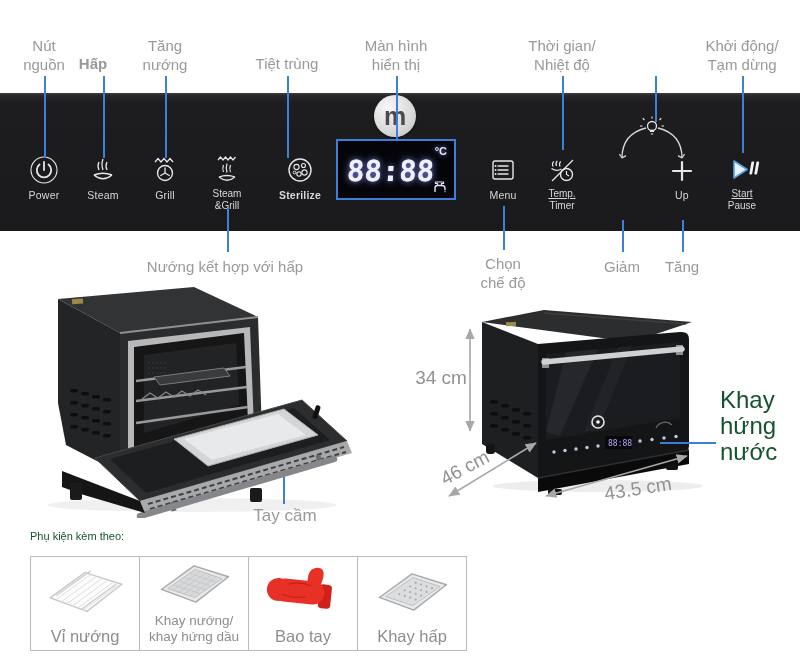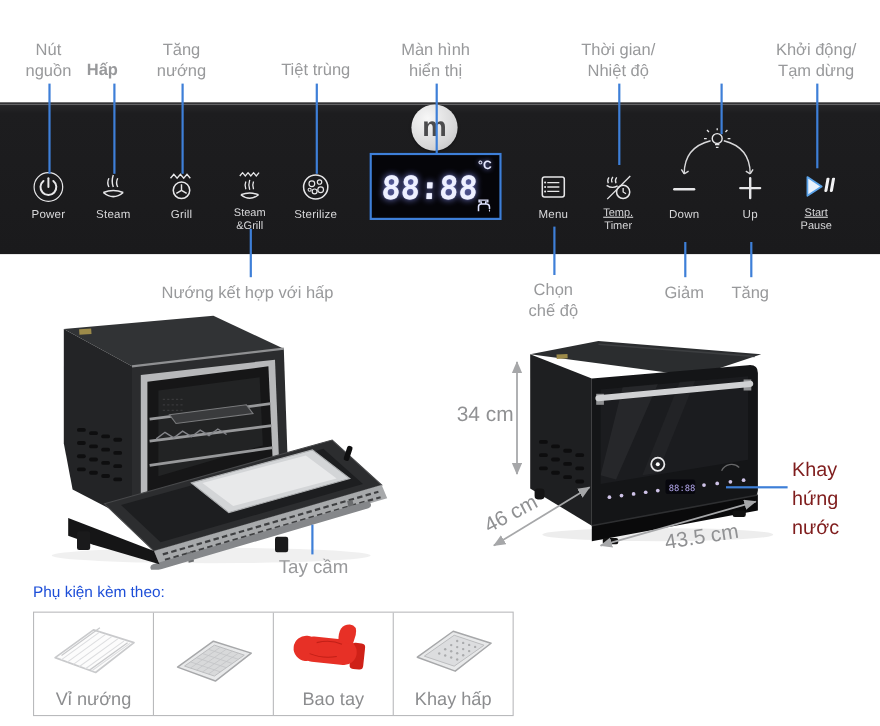--- a/index.html
+++ b/index.html
@@ -25,23 +25,23 @@
           font-weight:700;font-size:29px;color:#eef0ff;transform:skewX(-3deg);
           text-shadow:0 0 7px rgba(140,150,255,.95),0 0 1px #fff;letter-spacing:0px;}
   .dunit{position:absolute;right:7px;top:4px;font-size:11px;font-weight:700;color:#e6e9ff;
          text-shadow:0 0 5px rgba(140,150,255,.9);}
   
   .cl{position:absolute;width:2px;background:#3e7fd8;}
   .hl{position:absolute;height:2px;background:#3e7fd8;}
   .tl{position:absolute;width:120px;text-align:center;font-size:15px;line-height:19px;color:#98999b;}
   .bl2{position:absolute;text-align:center;font-size:15px;line-height:19px;color:#98999b;}
   .dimtxt{position:absolute;text-align:center;font-size:19px;color:#909193;}
-  .waterlab{position:absolute;left:720px;top:414px;font-size:18px;line-height:26px;color:#7f1d1d;}
+  .waterlab{position:absolute;left:720px;top:387px;font-size:24px;line-height:26px;color:#14532d;}
   
-  .acchead{position:absolute;left:30px;top:530px;font-size:14px;color:#1d4ed8;}
+  .acchead{position:absolute;left:30px;top:530px;font-size:11px;color:#14532d;}
   .accgrid{position:absolute;left:30px;top:556px;width:437px;height:95px;display:flex;
            border:1px solid #b9babc;box-sizing:border-box;background:#fff;}
   .acc{flex:1;border-right:1px solid #b9babc;display:flex;flex-direction:column;
        align-items:center;justify-content:flex-end;padding-bottom:5px;box-sizing:border-box;}
   .acc:last-child{border-right:none;}
   .acc .aicon{flex:1;display:flex;align-items:center;justify-content:center;width:100%;}
   .acc .alab{font-size:16.5px;color:#8c8d8f;line-height:18px;}
   .acc .alab-sm{font-size:13.5px;color:#8c8d8f;line-height:16px;text-align:center;}
 </style>
 </head>
@@ -108,21 +108,21 @@
           <path d="M9,24 q8,6.5 16,0" fill="none" stroke="#e6e6e8" stroke-width="1.3"></path>
           <path d="M13.5,12 q-1.5,3.5 0,7" fill="none" stroke="#e6e6e8" stroke-width="1.2"></path>
           <path d="M17,10.5 q-1.5,4.5 0,9" fill="none" stroke="#e6e6e8" stroke-width="1.2"></path>
           <path d="M20.5,12 q-1.5,3.5 0,7" fill="none" stroke="#e6e6e8" stroke-width="1.2"></path>
         </svg>
     </div>
     <div class="plab2">Steam</div>
     <div class="plab2">&amp;Grill</div>
   </div>
 
-  <div class="pbtn" style="left:287px;">
+  <div class="pbtn" style="left:300px;font-weight:bold;">
     <div class="pic">
       <svg width="34" height="34" viewBox="0 0 34 34">
           <circle cx="17" cy="17" r="11" fill="none" stroke="#e6e6e8" stroke-width="1.4"></circle>
           <circle cx="13.5" cy="14" r="2.6" fill="none" stroke="#e6e6e8" stroke-width="1.1"></circle>
           <circle cx="20.5" cy="12.5" r="2" fill="none" stroke="#e6e6e8" stroke-width="1.1"></circle>
           <circle cx="16" cy="21" r="2.2" fill="none" stroke="#e6e6e8" stroke-width="1.1"></circle>
           <circle cx="21.5" cy="19.5" r="2.6" fill="none" stroke="#e6e6e8" stroke-width="1.1"></circle>
           <circle cx="11.5" cy="19.5" r="1.4" fill="none" stroke="#e6e6e8" stroke-width="1"></circle>
         </svg>
     </div>
@@ -147,28 +147,20 @@
           <path d="M6.5,15.5 q5,3.5 10,0.5" fill="none" stroke="#e6e6e8" stroke-width="1.2"></path>
           <circle cx="21.5" cy="21.5" r="6" fill="none" stroke="#e6e6e8" stroke-width="1.4"></circle>
           <path d="M21.5,18 v3.5 l2.6,1.6" fill="none" stroke="#e6e6e8" stroke-width="1.2"></path>
           <path d="M7,28 L28,7" stroke="#e6e6e8" stroke-width="1.2"></path>
         </svg>
     </div>
     <div class="plab2 ul">Temp.</div>
     <div class="plab2">Timer</div>
   </div>
 
-  <div class="pbtn" style="left:622px;">
-    <div class="pic" style="padding-top:12px;box-sizing:border-box;">
-      <svg width="34" height="12" viewBox="0 0 34 12">
-          <path d="M8,6 h18" stroke="#e6e6e8" stroke-width="2.2" stroke-linecap="round"></path>
-        </svg>
-    </div>
-    <div class="plab">Down</div>
-  </div>
 
   <div class="pbtn" style="left:682px;">
     <div class="pic" style="padding-top:4px;box-sizing:border-box;">
       <svg width="34" height="28" viewBox="0 0 34 28">
           <path d="M17,5 v18 M8,14 h18" stroke="#e6e6e8" stroke-width="2.2" stroke-linecap="round"></path>
         </svg>
     </div>
     <div class="plab">Up</div>
   </div>
 
@@ -414,20 +406,24 @@
             <line x1="25" y1="39" x2="55" y2="18"></line>
               <line x1="31" y1="41" x2="61" y2="20"></line>
               <line x1="37" y1="43" x2="67" y2="22"></line>
               <line x1="43" y1="45" x2="73" y2="24"></line>
             <line x1="25" y1="32.8" x2="55" y2="42.8"></line>
               <line x1="31" y1="28.6" x2="61" y2="38.6"></line>
               <line x1="37" y1="24.4" x2="67" y2="34.4"></line>
               <line x1="43" y1="20.2" x2="73" y2="30.2"></line>
           </g>
         </svg>
+      </div>
+      <div class="alab-sm">
+        <div>Khay nướng/</div>
+        <div>khay hứng dầu</div>
       </div>
     </div>
 
     <div class="acc">
       <div class="aicon">
         <svg width="96" height="62" viewBox="0 0 96 70">
           <g transform="rotate(6 48 36)">
             <rect x="66" y="24" width="14" height="27" rx="4" fill="#cf2118"></rect>
             <rect x="14" y="22" width="58" height="26" rx="13" fill="#e73026"></rect>
             <circle cx="20" cy="35" r="13" fill="#e73026"></circle>

